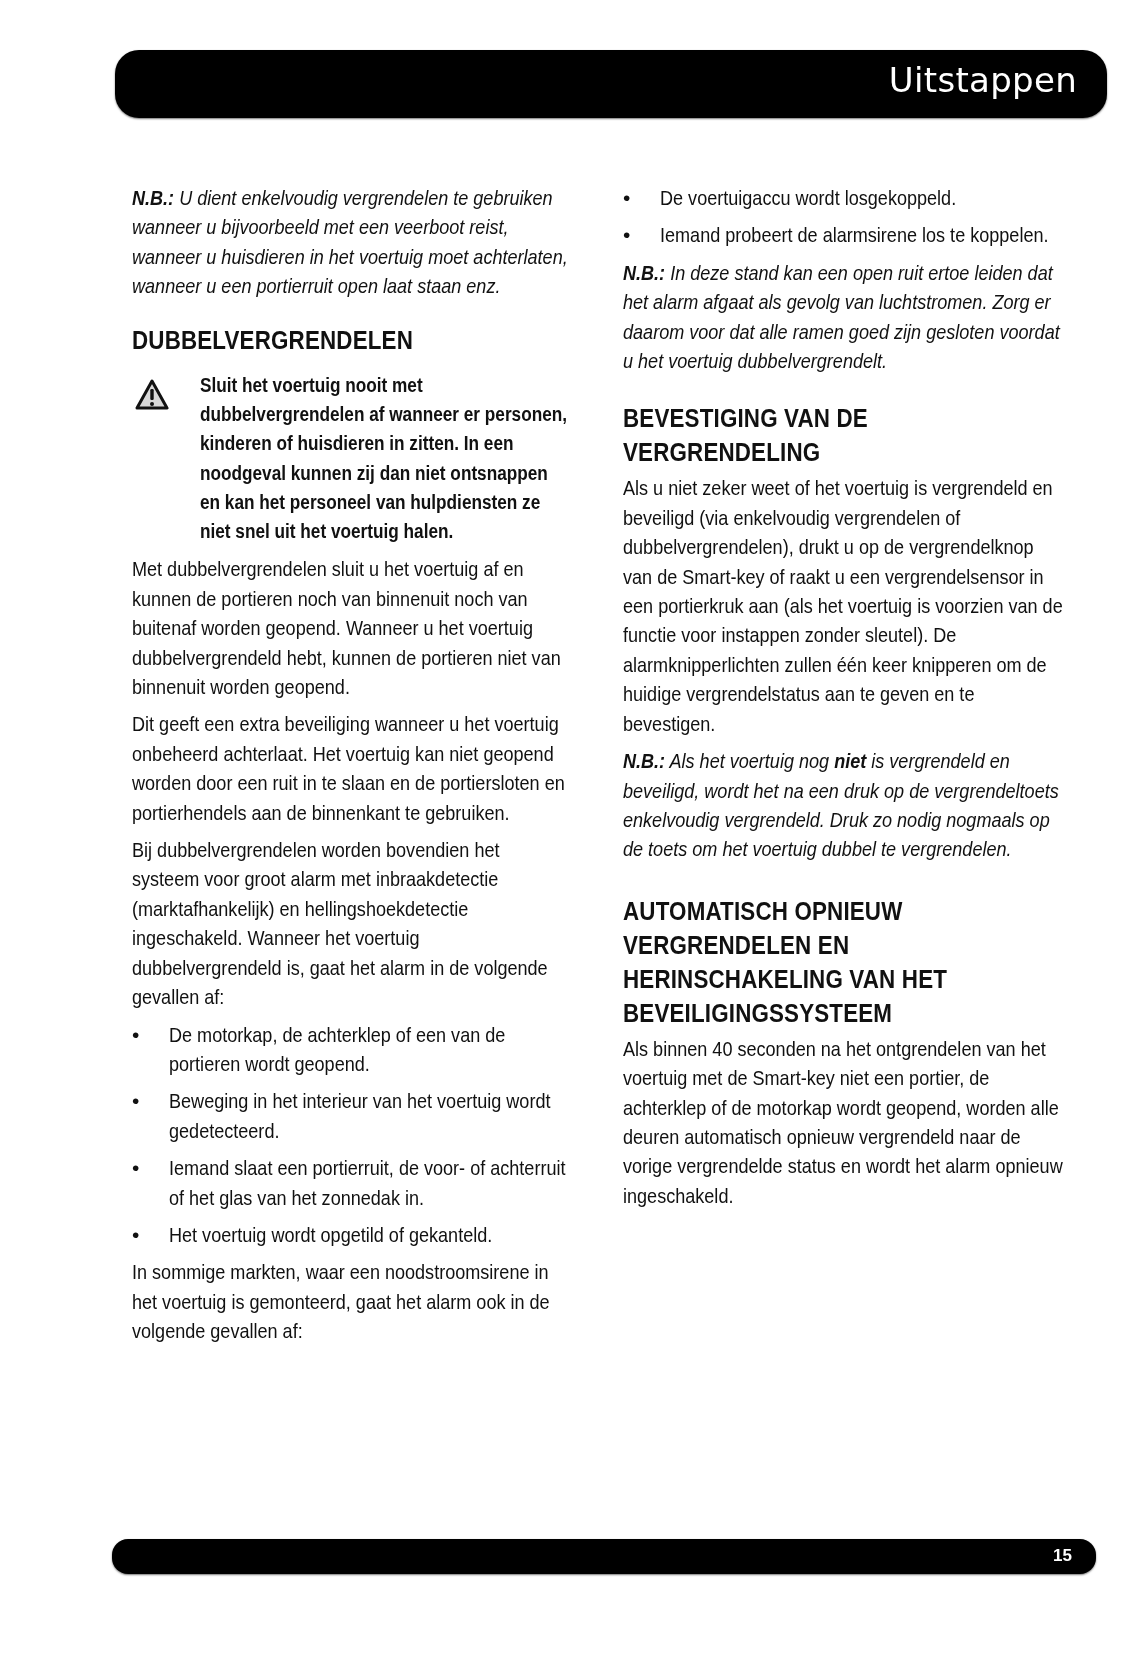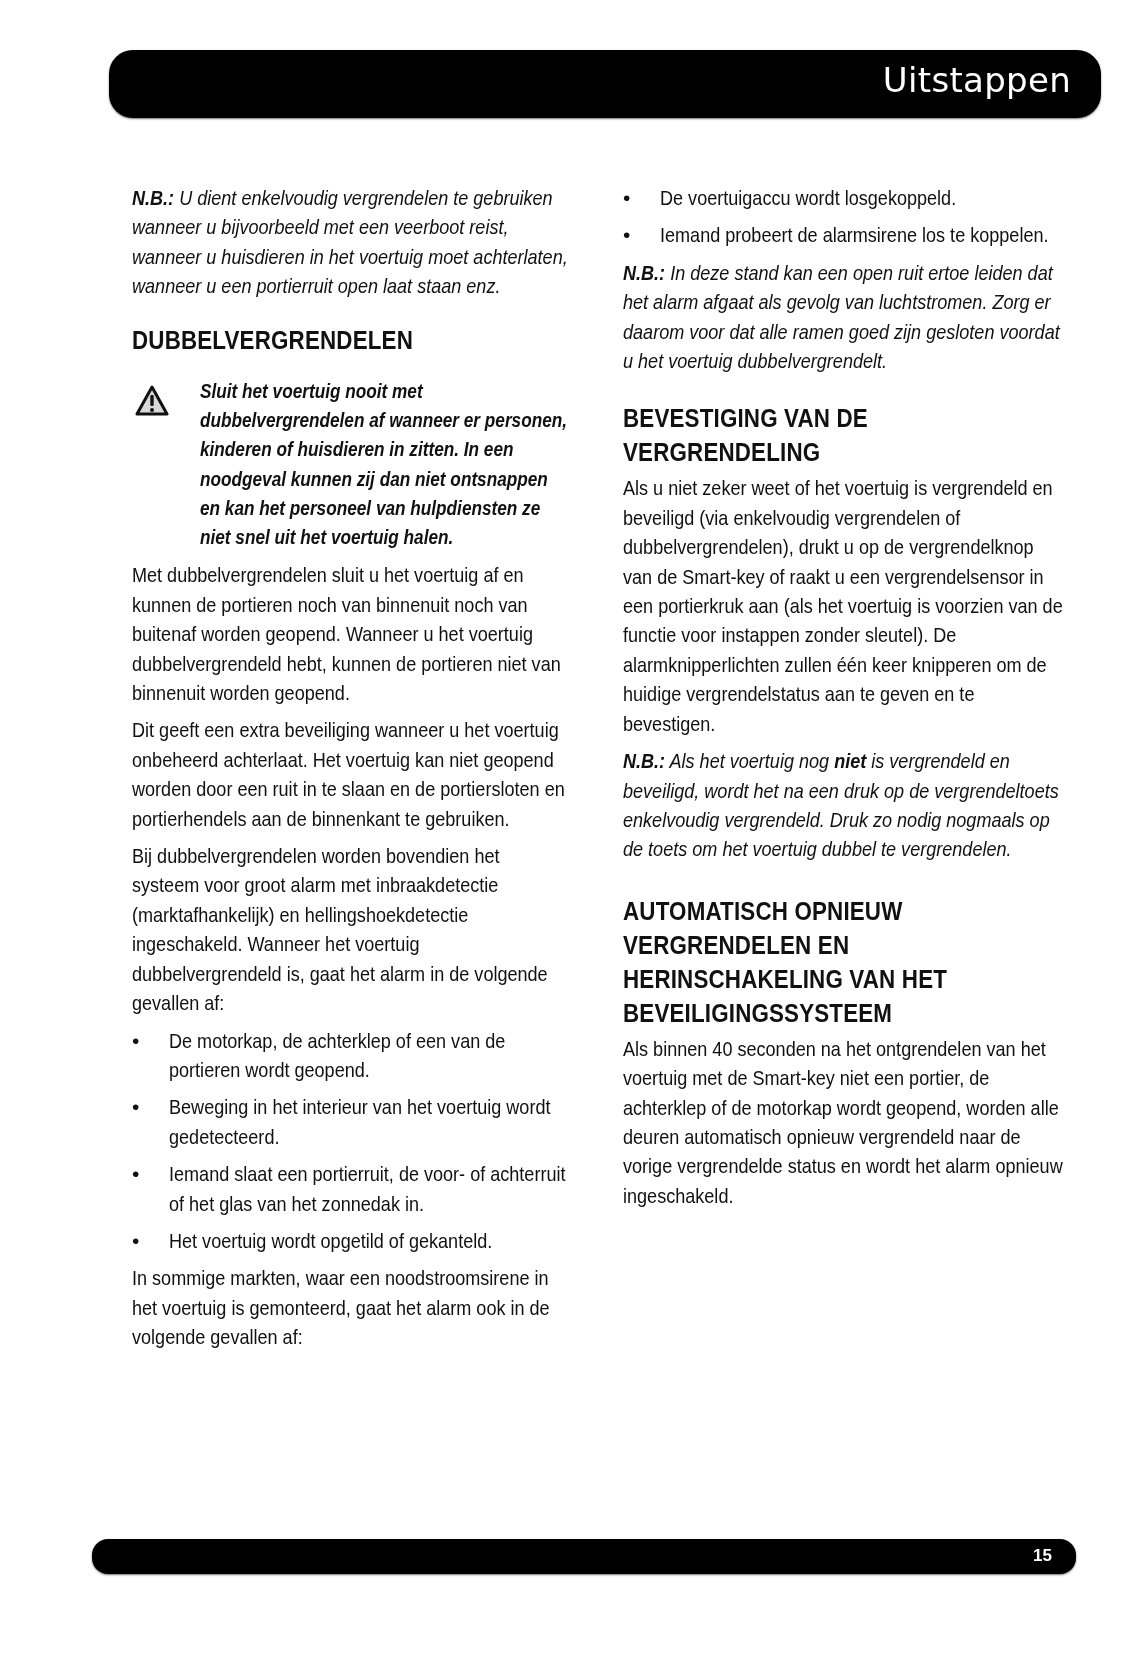--- a/index.html
+++ b/index.html
@@ -1,33 +1,33 @@
 <!DOCTYPE html>
 <html><head>
 <meta charset="utf-8">
 <style>
   html, body { margin: 0; padding: 0; background: #ffffff; }
   body { width: 1142px; height: 1654px; position: relative; overflow: hidden;
          font-family: "Liberation Sans", sans-serif; color: #111; }
-  .header-bar { position: absolute; left: 109px; top: 50px; width: 992px; height: 68px;
+  .header-bar { position: absolute; left: 115px; top: 50px; width: 992px; height: 68px;
                 background: #000; border-radius: 24px; box-shadow: 0 1px 2px #777; }
   .header-title { position: absolute; right: 30px; top: 10px; color: #fff; font-size: 34px;
                   font-family: "DejaVu Sans", sans-serif; letter-spacing: 0.3px; }
-  .footer-bar { position: absolute; left: 92px; top: 1539px; width: 984px; height: 35px;
+  .footer-bar { position: absolute; left: 112px; top: 1539px; width: 984px; height: 35px;
                 background: #000; border-radius: 16px; box-shadow: 0 1px 2px #777; }
   .page-number { position: absolute; right: 24px; top: 7px; color: #fff; font-size: 17px; font-weight: bold; }
   .col { position: absolute; top: 183px; width: 440px; }
   .col-left { left: 132px; }
   .col-right { left: 623px; top: 183px; width: 445px; }
   p { margin: 0 0 8px 0; font-size: 21px; line-height: 29.4px; transform: scaleX(0.86); transform-origin: left top; width: 116%; }
   .note { font-style: italic; }
   .note b { font-style: italic; font-weight: bold; }
   h2 { margin: 0; font-size: 26px; font-weight: bold; line-height: 34px; letter-spacing: 0.2px;
        transform: scaleX(0.86); transform-origin: left top; width: 116%; }
-  .warning { position: relative; padding-left: 68px; margin: 20px 0 8px 0; font-style: italic; }
+  .warning { position: relative; padding-left: 68px; margin: 14px 0 8px 0; }
   .warning-icon { position: absolute; left: 3px; top: 8px; width: 34px; height: 32px; }
   .warning p { font-weight: bold; font-size: 20px; line-height: 29.3px; }
   ul { list-style: none; margin: 0 0 8px 0; padding: 0; }
   li { position: relative; padding-left: 37px; margin-bottom: 8px; }
   li .bullet { position: absolute; left: 0; top: 0; font-size: 21px; line-height: 29.4px; }
   li p { margin: 0; }
 </style>
 </head>
 <body>
 

